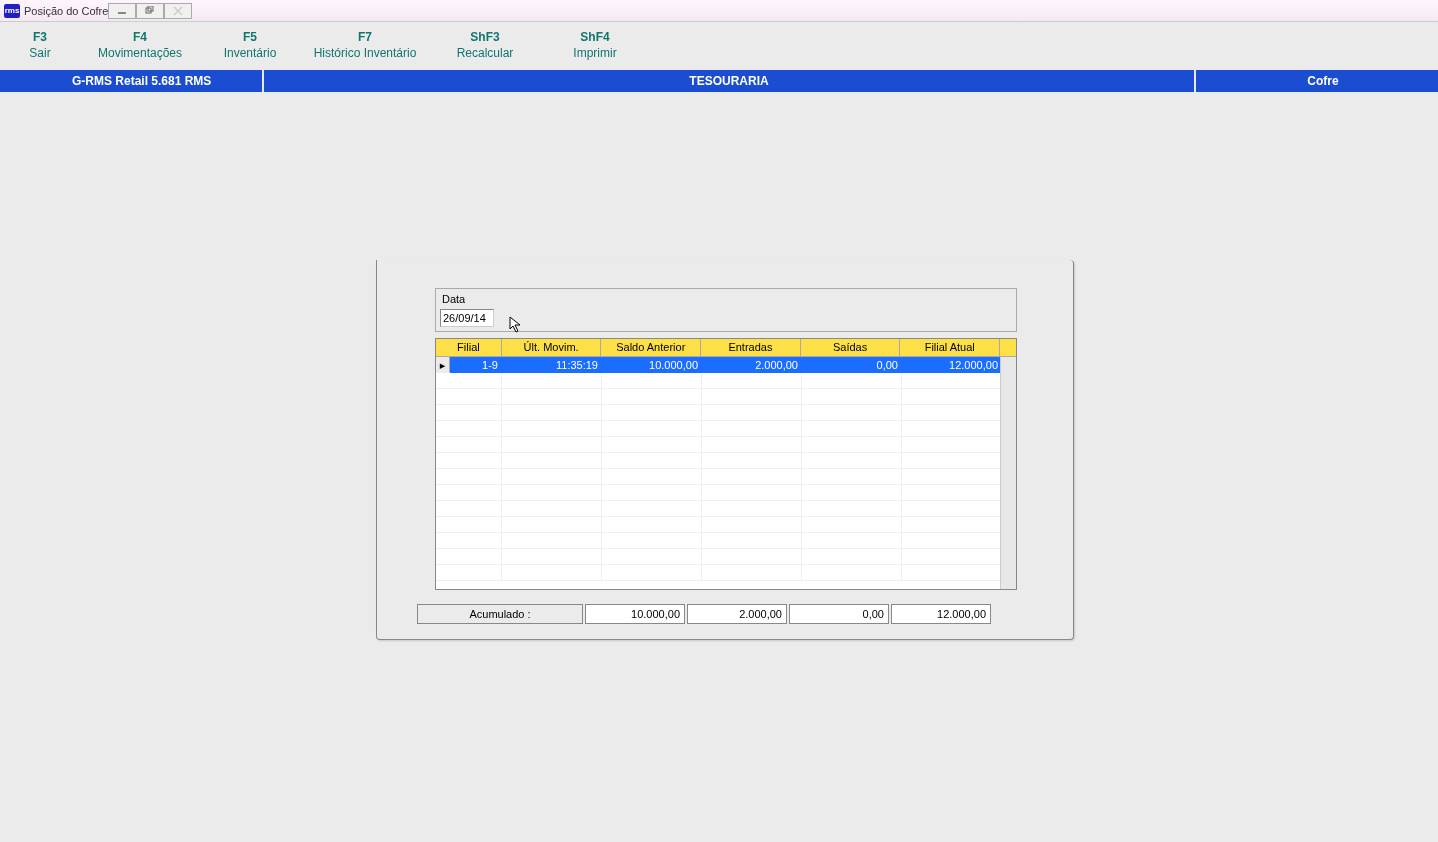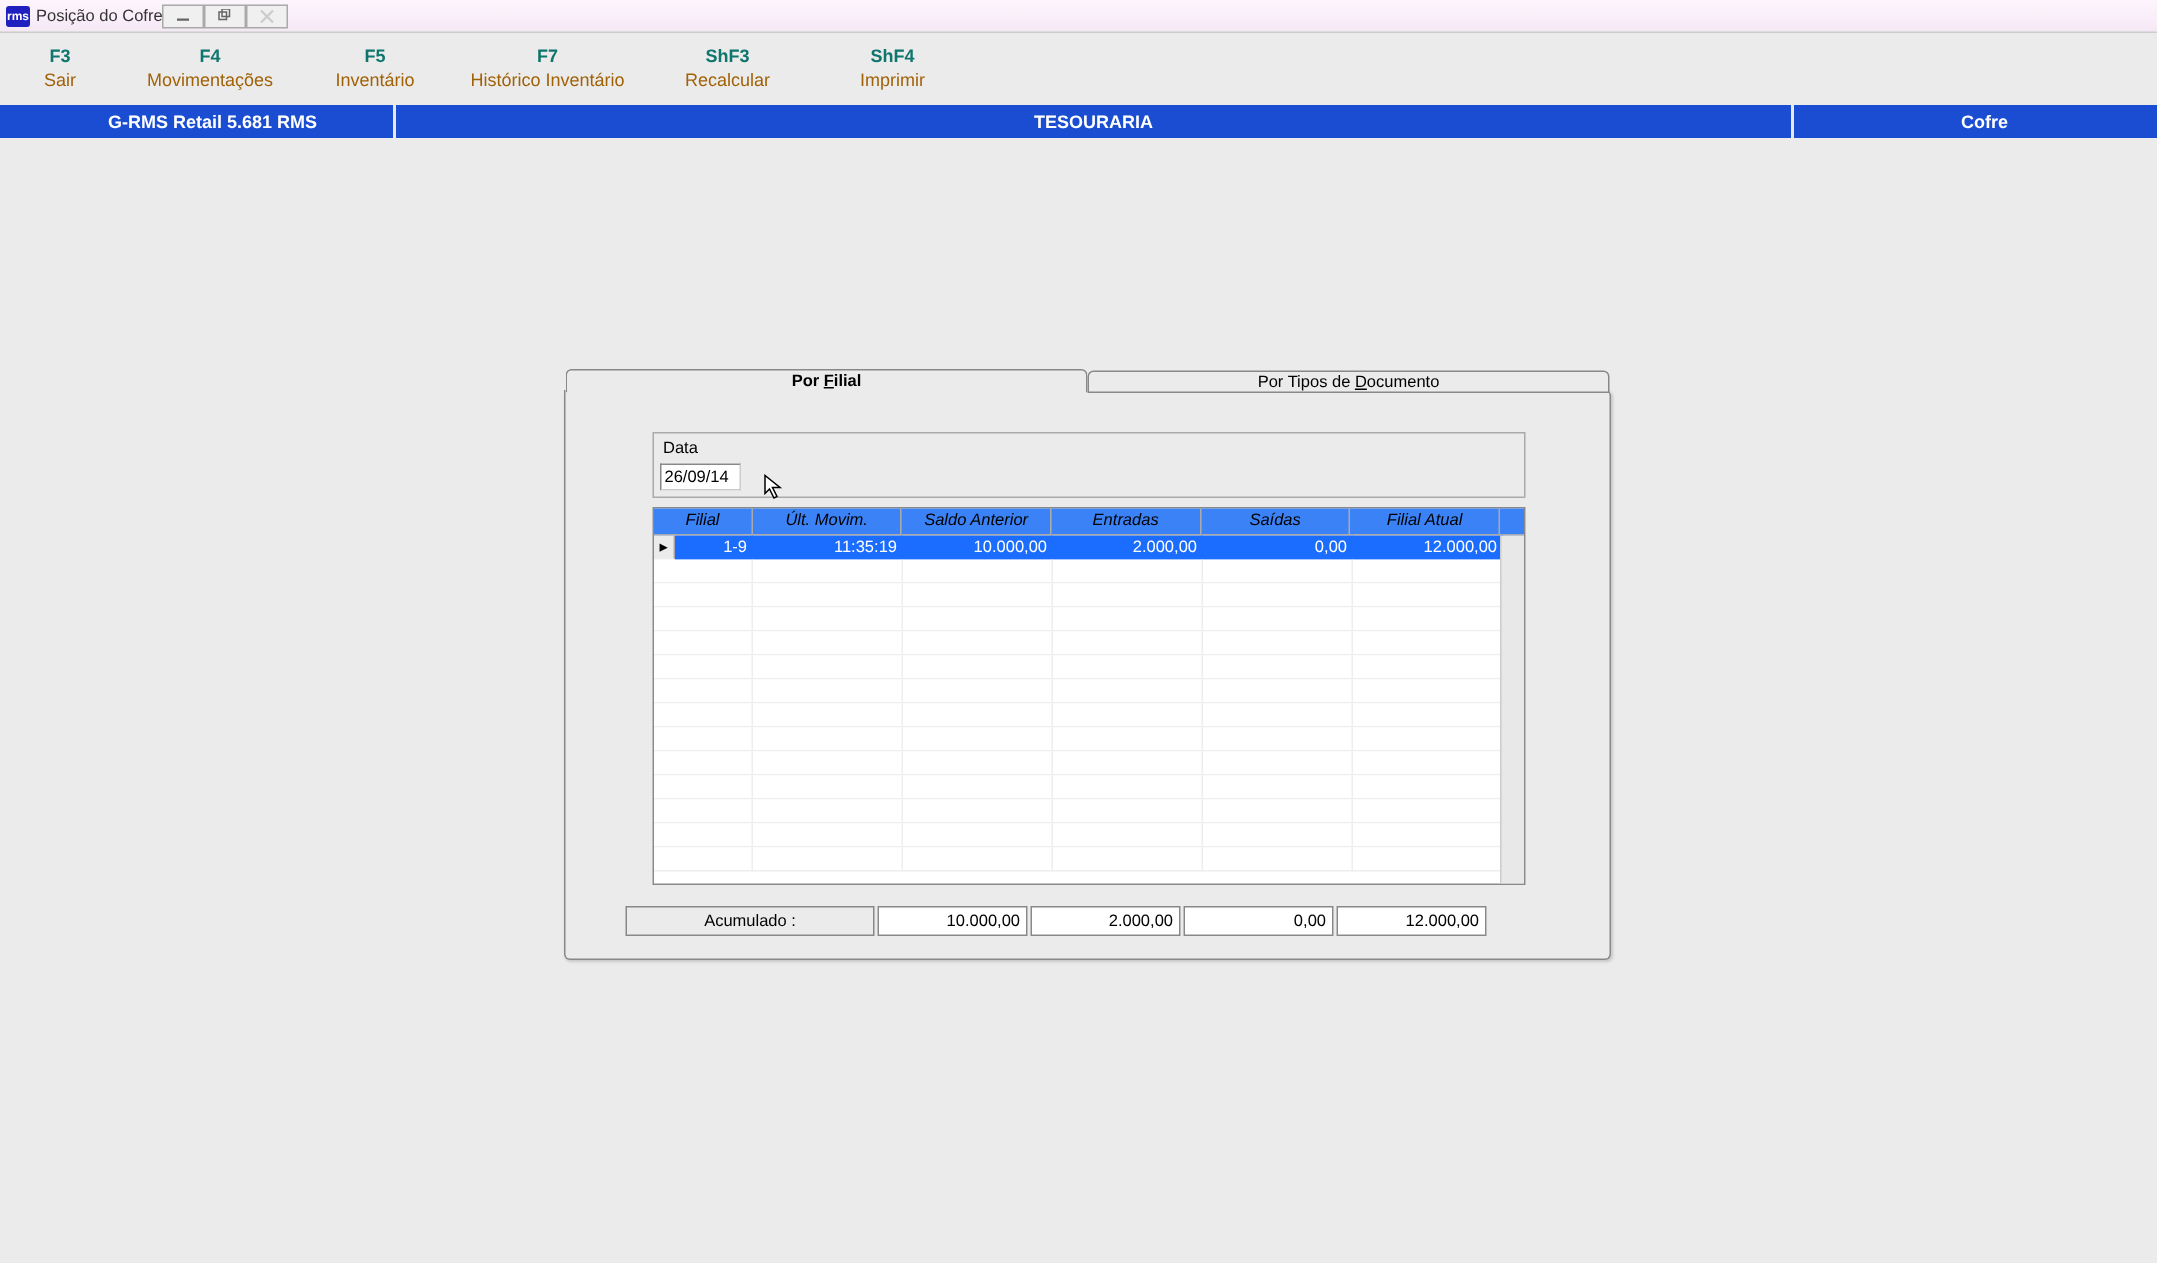--- a/index.html
+++ b/index.html
@@ -52,21 +52,21 @@
       padding: 4px 0;
       cursor: pointer;
     }
     .menu-item:nth-child(1) { width: 80px; }
     .menu-item:nth-child(2) { width: 120px; }
     .menu-item:nth-child(3) { width: 100px; }
     .menu-item:nth-child(4) { width: 130px; }
     .menu-item:nth-child(5) { width: 110px; }
     .menu-item:nth-child(6) { width: 110px; }
     .menu-shortcut { font-size: 12px; font-weight: bold; color: #0f766e; }
-    .menu-label { font-size: 12px; color: #a16207; margin-top: 2px; }
+    .menu-label { font-size: 12px; color: #0f766e; margin-top: 2px; }
 
     .info-bar {
       height: 22px;
       display: flex;
       background: #1a4dd1;
       padding-left: 24px;
     }
     .info-left {
       width: 240px;
       background: #1a4dd1;
@@ -195,27 +195,26 @@
       width: 582px;
       height: 252px;
       border: 1px solid #888;
       background: white;
     }
     .grid-header {
       display: flex;
       height: 18px;
     }
     .grid-header div {
-      background: #3b82f6;
+      background: #fde047;
       border-right: 1px solid #aaa;
       border-bottom: 1px solid #aaa;
       font-size: 11px;
       text-align: center;
       line-height: 17px;
-      font-style: italic;
     }
     .col-filial { width: 66px; }
     .col-movim { width: 100px; }
     .col-saldo-ant { width: 100px; }
     .col-entradas { width: 100px; }
     .col-saidas { width: 100px; }
     .col-saldo-at { width: 100px; }
     .col-scroll { width: 16px; border-right: none !important; }
 
     .grid-body { height: 232px; position: relative; overflow: hidden; }
@@ -345,24 +344,20 @@
 
 <div class="info-bar">
   <div class="info-left">G-RMS Retail 5.681 RMS</div>
   <div class="info-center">TESOURARIA</div>
   <div class="info-right">Cofre</div>
 </div>
 
 <div class="content-area">
   <div class="panel">
 
-    <div class="tabs">
-      <div class="tab active"><span>Por </span><span class="ul">F</span><span>ilial</span></div>
-      <div class="tab inactive"><span>Por Tipos de </span><span class="ul">D</span><span>ocumento</span></div>
-    </div>
 
     <div class="date-group">
       <div class="date-label">Data</div>
       <input class="date-input" value="26/09/14" style="">
     </div>
 
     <div class="cursor">
       <svg width="14" height="18">
           <path d="M1 1 L1 13 L4 10 L7 16 L9 15 L6 9 L11 9 Z" fill="white" stroke="black" stroke-width="1"></path>
         </svg>

